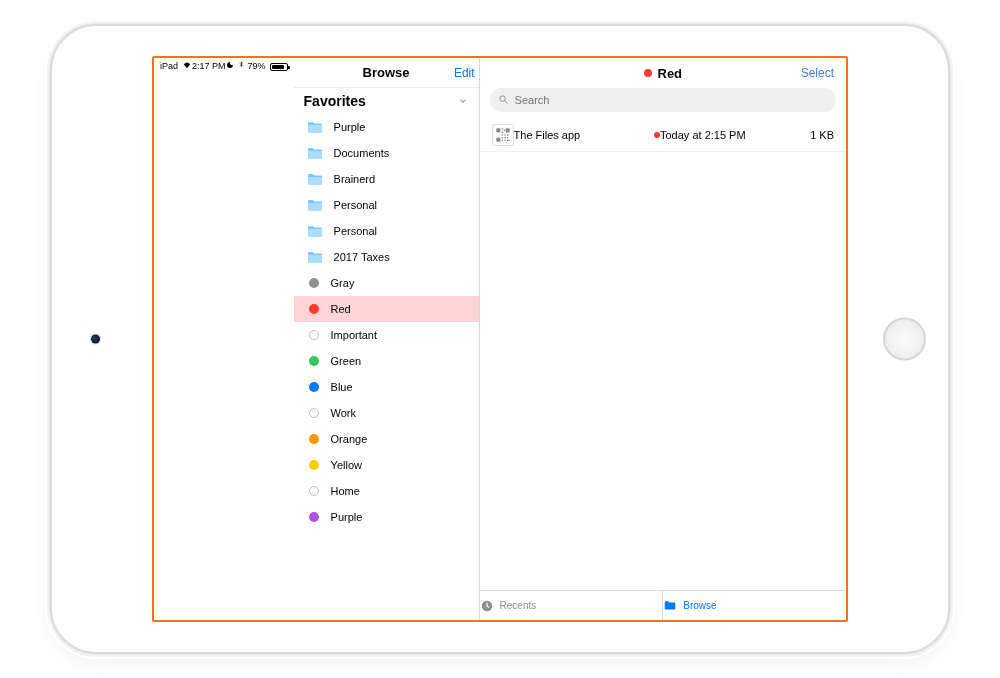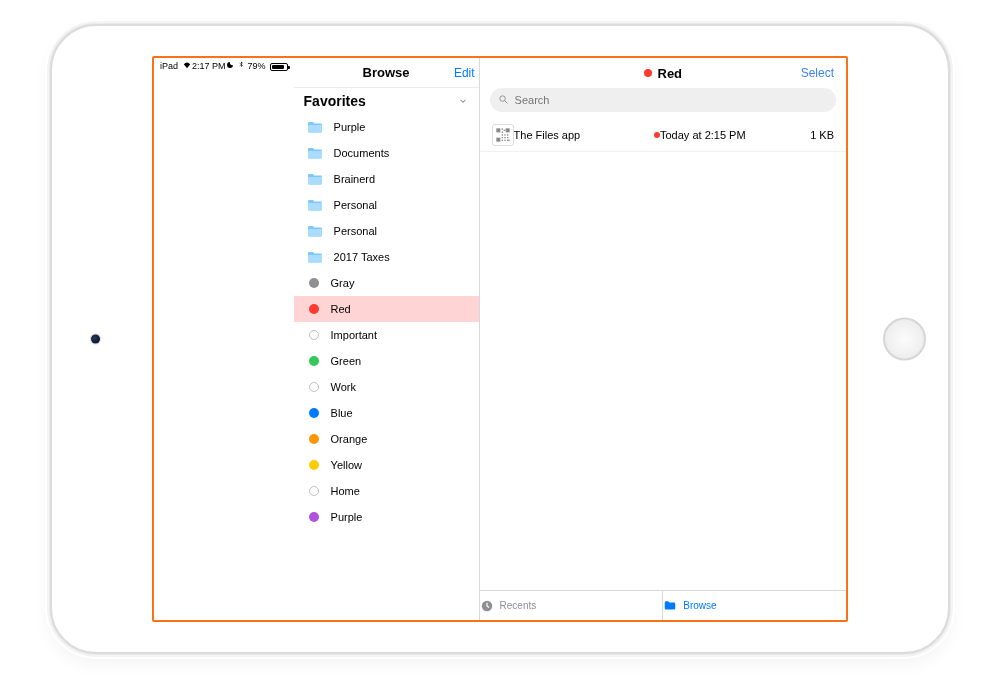--- a/index.html
+++ b/index.html
@@ -191,26 +191,26 @@
             </div>
             <div class="item">
               <span class="tag-dot hollow"></span>
               <span>Important</span>
             </div>
             <div class="item">
               <span class="tag-dot" style="background: rgb(52, 199, 89);"></span>
               <span>Green</span>
             </div>
             <div class="item">
+              <span class="tag-dot" style="background: rgb(0, 122, 255);"></span>
+              <span>Blue</span>
+            </div>
+            <div class="item">
               <span class="tag-dot hollow"></span>
               <span>Work</span>
-            </div>
-            <div class="item">
-              <span class="tag-dot" style="background: rgb(0, 122, 255);"></span>
-              <span>Blue</span>
             </div>
             <div class="item">
               <span class="tag-dot" style="background: rgb(255, 149, 0);"></span>
               <span>Orange</span>
             </div>
             <div class="item">
               <span class="tag-dot" style="background: rgb(255, 204, 0);"></span>
               <span>Yellow</span>
             </div>
             <div class="item">

